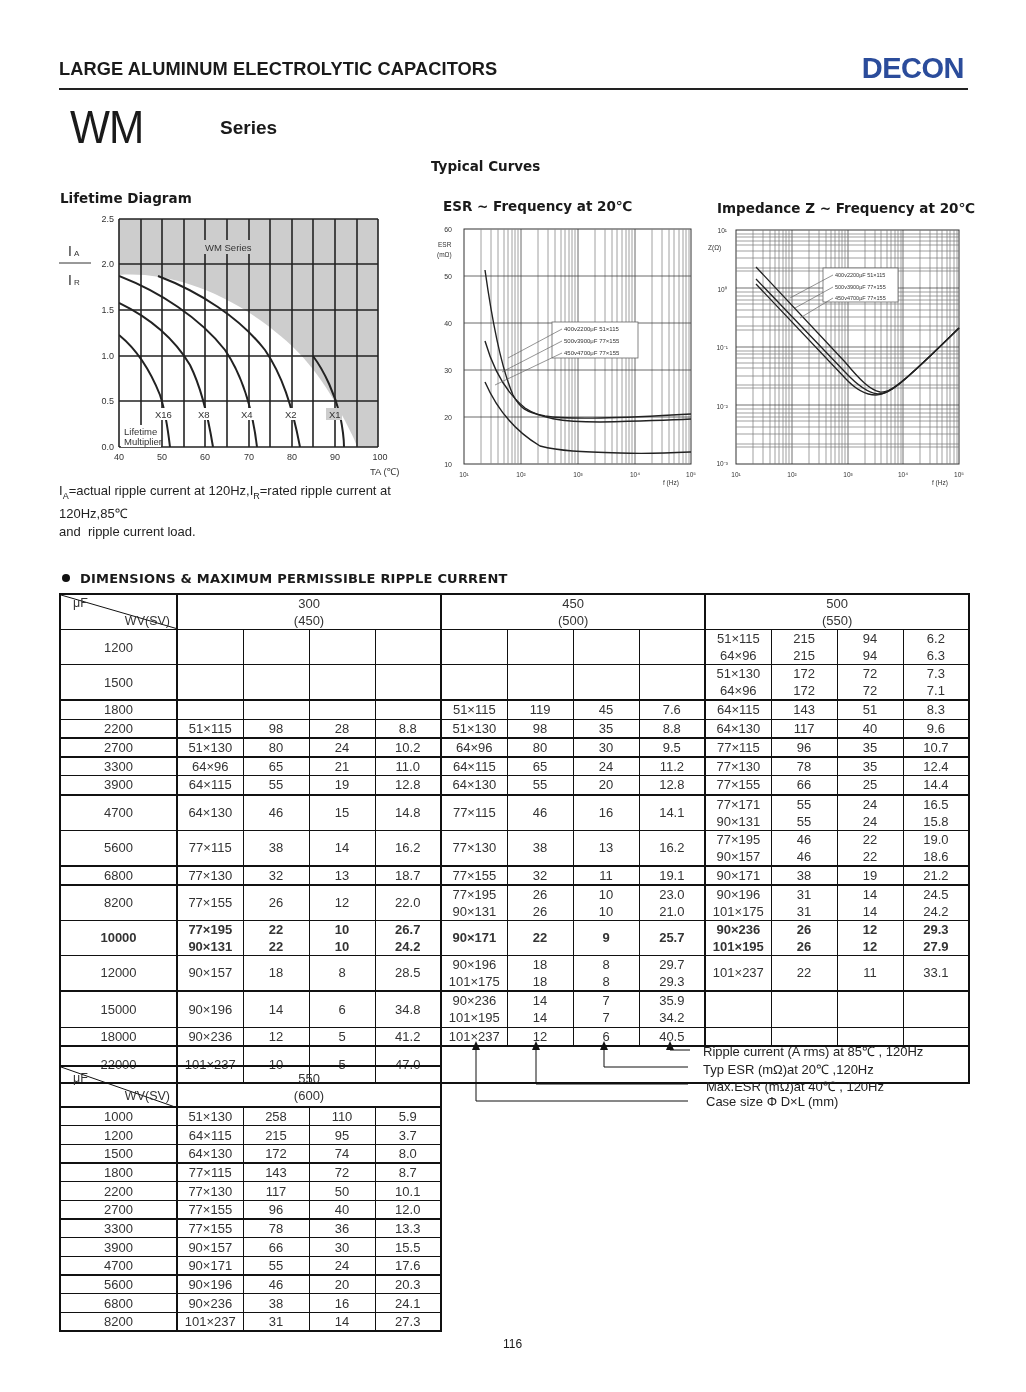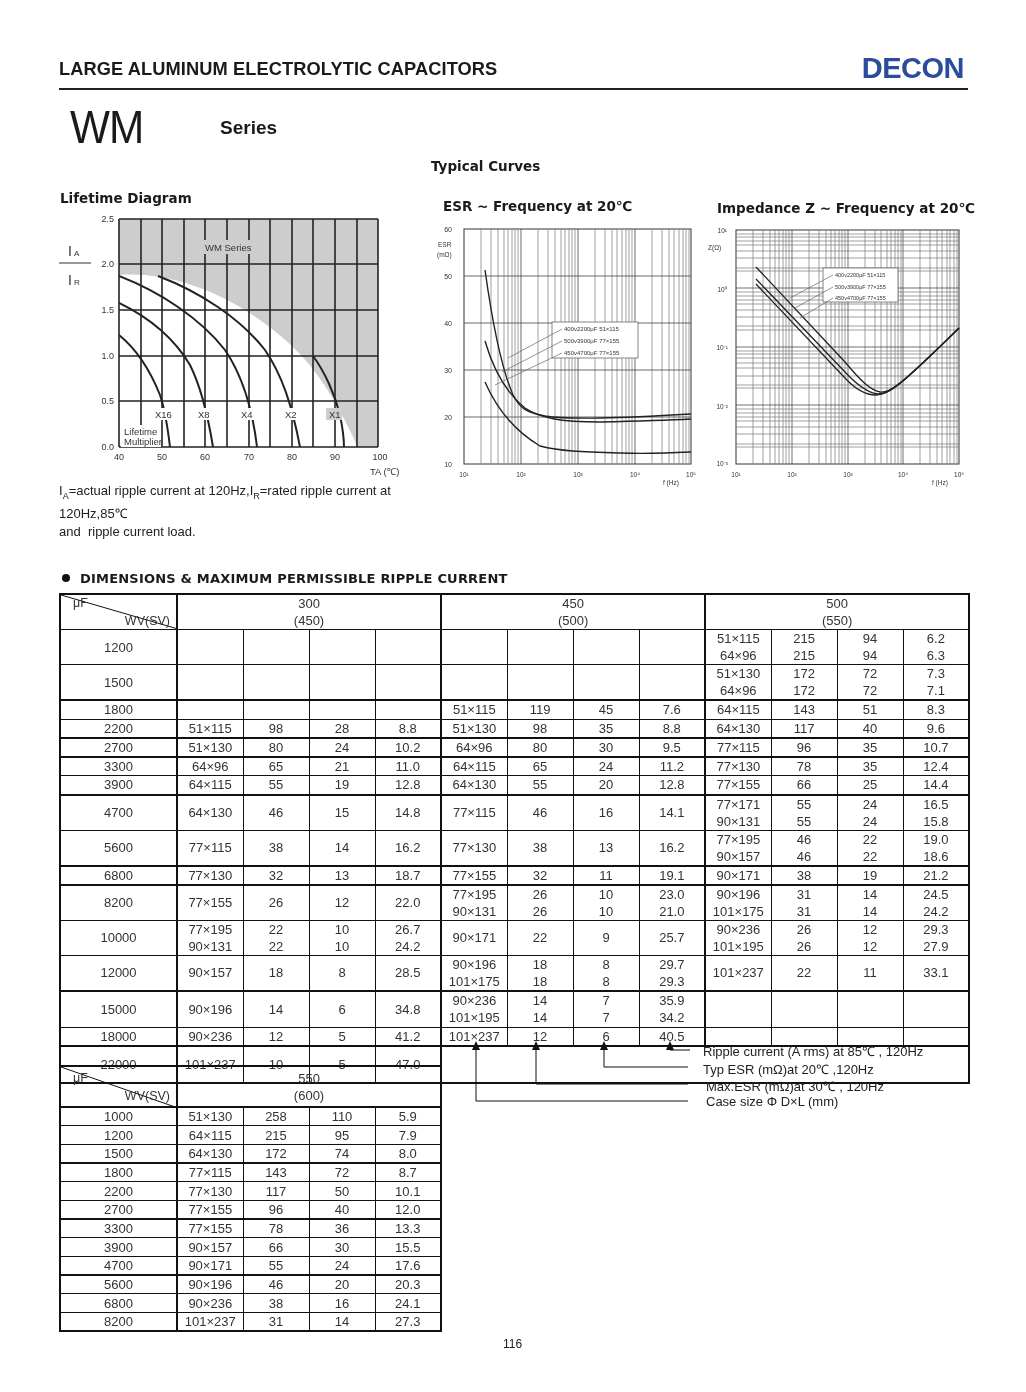--- a/index.html
+++ b/index.html
@@ -819,21 +819,21 @@
         </td>
         <td>
           <span class="two">14</span>
           <span class="two">14</span>
         </td>
         <td>
           <span class="two">24.5</span>
           <span class="two">24.2</span>
         </td>
       </tr>
-      <tr style="height: 35px;">
+      <tr style="height: 35px; font-weight: bold;">
         <td style="border-right: 2px solid rgb(17, 17, 17);">10000</td>
         <td>
           <span class="two">77×195</span>
           <span class="two">90×131</span>
         </td>
         <td>
           <span class="two">22</span>
           <span class="two">22</span>
         </td>
         <td>
@@ -1026,21 +1026,21 @@
   </g>
   <g stroke="#111" stroke-width="1" fill="none">
     <polyline points="670,1049 670,1050 690,1050"></polyline>
     <polyline points="604,1049 604,1067 688,1067"></polyline>
     <polyline points="536,1049 536,1084 688,1084"></polyline>
     <polyline points="476,1049 476,1101 688,1101"></polyline>
   </g>
 </svg>
 <div class="abs legend-line" style="left:703px; top:1042px;">Ripple current (A rms) at 85℃ , 120Hz</div>
 <div class="abs legend-line" style="left:703px; top:1060px;">Typ ESR (mΩ)at 20℃ ,120Hz</div>
-<div class="abs legend-line" style="left:706px; top:1077px;">Max.ESR (mΩ)at 30℃ , 120Hz</div>
+<div class="abs legend-line" style="left:706px; top:1077px;">Max.ESR (mΩ)at 40℃ , 120Hz</div>
 <div class="abs legend-line" style="left:706px; top:1094px;">Case size Φ D×L (mm)</div>
 
 <table class="grid" style="left:59px; top:1065px; width:381px; border:2px solid #111;">
   <colgroup>
     <col style="width:117px">
       <col style="width:66px">
       <col style="width:66px">
       <col style="width:66px">
       <col style="width:66px">
   </colgroup>
@@ -1065,21 +1065,21 @@
         <td>51×130</td>
         <td>258</td>
         <td>110</td>
         <td>5.9</td>
       </tr>
       <tr style="height: 18.7px;">
         <td style="border-right: 2px solid rgb(17, 17, 17);">1200</td>
         <td>64×115</td>
         <td>215</td>
         <td>95</td>
-        <td>7.9</td>
+        <td>3.7</td>
       </tr>
       <tr style="height: 18.7px;">
         <td style="border-right: 2px solid rgb(17, 17, 17);">1500</td>
         <td>64×130</td>
         <td>172</td>
         <td>74</td>
         <td>8.0</td>
       </tr>
       <tr class="thick-top" style="height: 18.7px;">
         <td style="border-right: 2px solid rgb(17, 17, 17);">1800</td>

